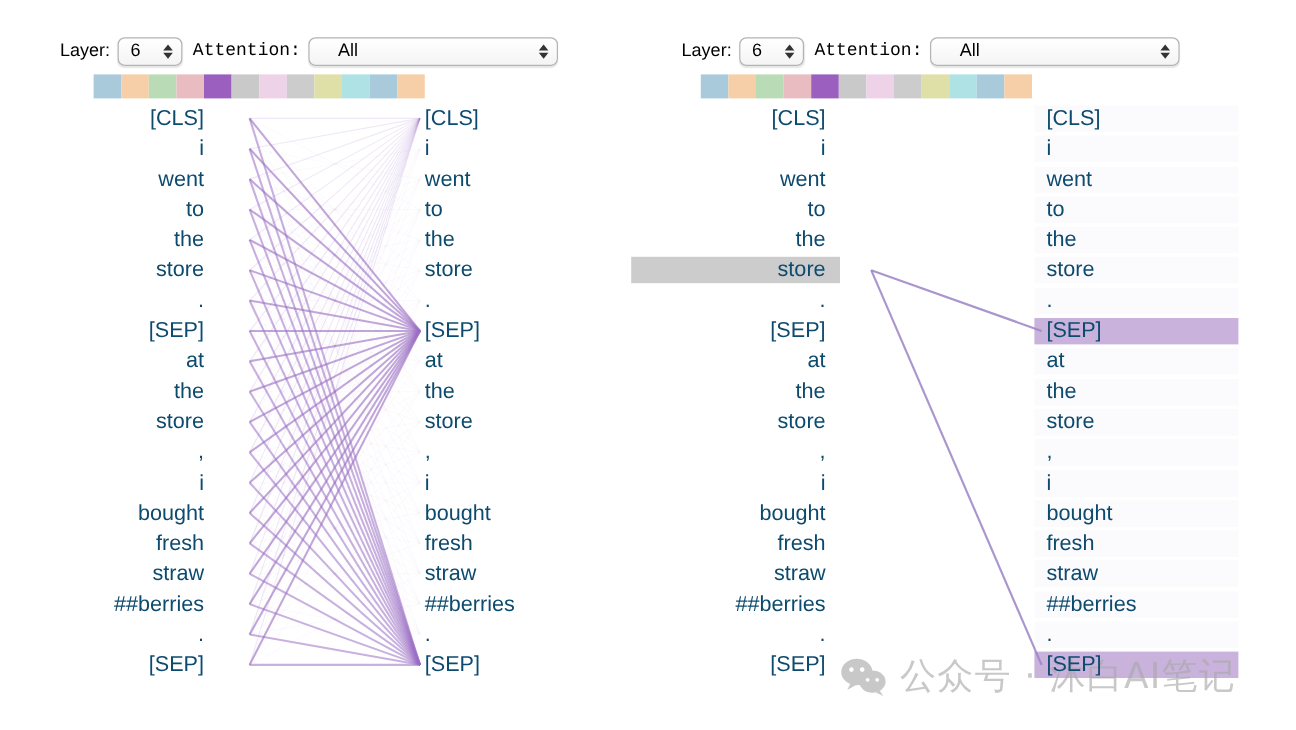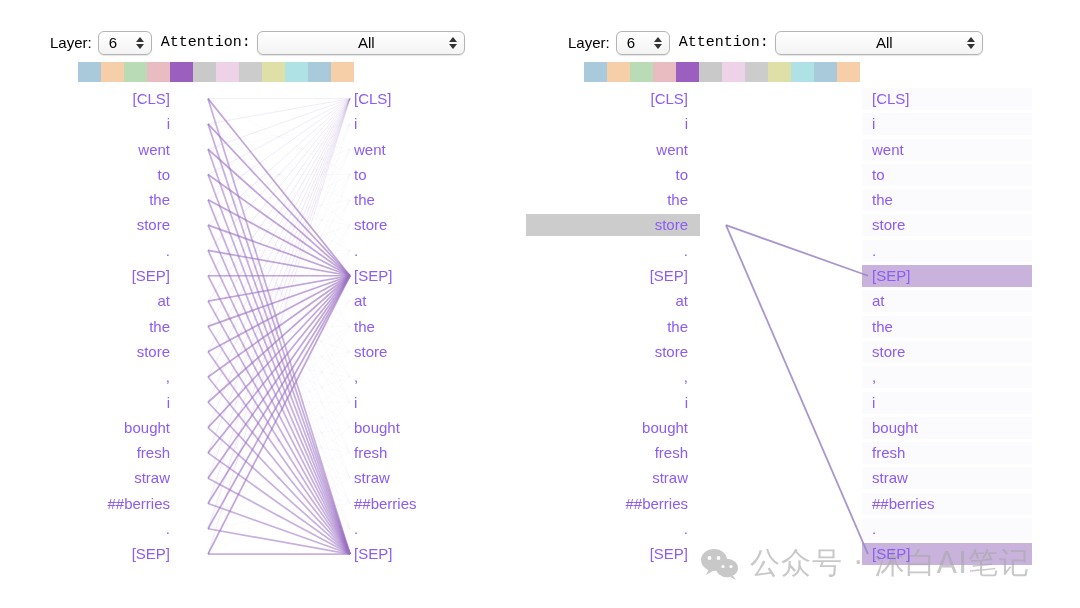--- a/index.html
+++ b/index.html
@@ -54,21 +54,21 @@
     display: inline-flex;
     align-items: center;
     height: 24px;
     border: 1px solid #b4b4b4;
     border-radius: 6px;
     background: linear-gradient(#ffffff, #f4f4f4);
     box-shadow: 0 1px 1px rgba(0,0,0,0.10);
     box-sizing: border-box;
   }
   .select-layer { width: 54px; padding-left: 10px; }
-  .select-attn  { width: 208px; padding-left: 11px; justify-content: center; }
+  .select-attn  { width: 208px; padding-left: 24px; }
   .select-value {
     font-size: 15px;
     color: #000000;
     line-height: 22px;
   }
   .stepper {
     position: absolute;
     right: 7px;
     top: 50%;
     transform: translateY(-50%);
@@ -100,22 +100,22 @@
     height: 20px;
   }
   .swatch.selected {
     
   }
 
   
   .tokens {
     position: absolute;
     top: 86px;
-    font-size: 15px;
-    color: #8b5cf6;
+    font-size: 18px;
+    color: #0c4a6e;
   }
   .col-left  { left: 0;   width: 150px; text-align: right; }
   .col-right { left: 330px; width: 150px; text-align: left; }
 
   .panel-right .col-left  { left: 0;   width: 150px; }
   .panel-right .col-right { left: 330px; width: 150px; }
 
   .token-row {
     position: relative;
     height: 25.3px;

